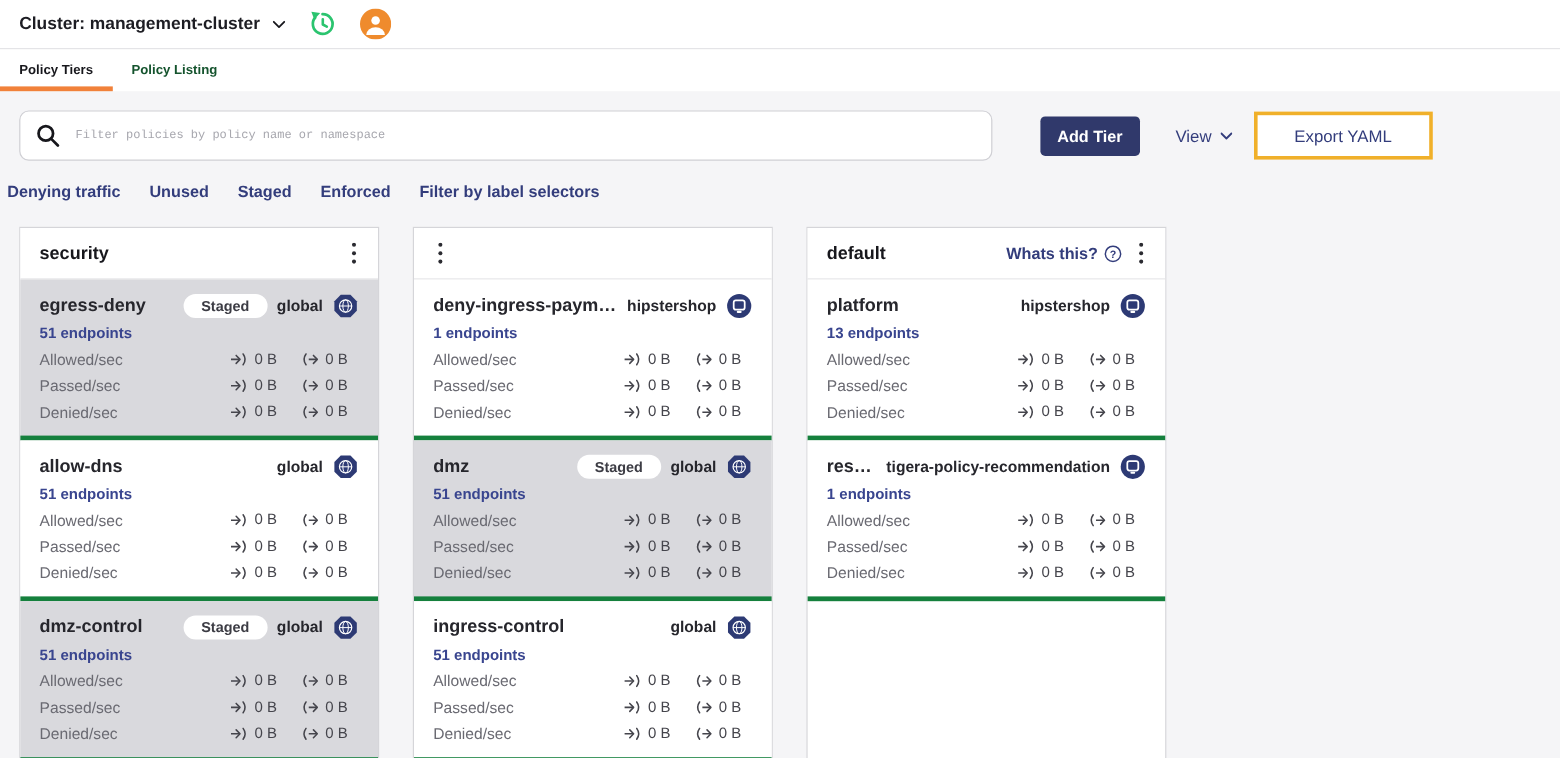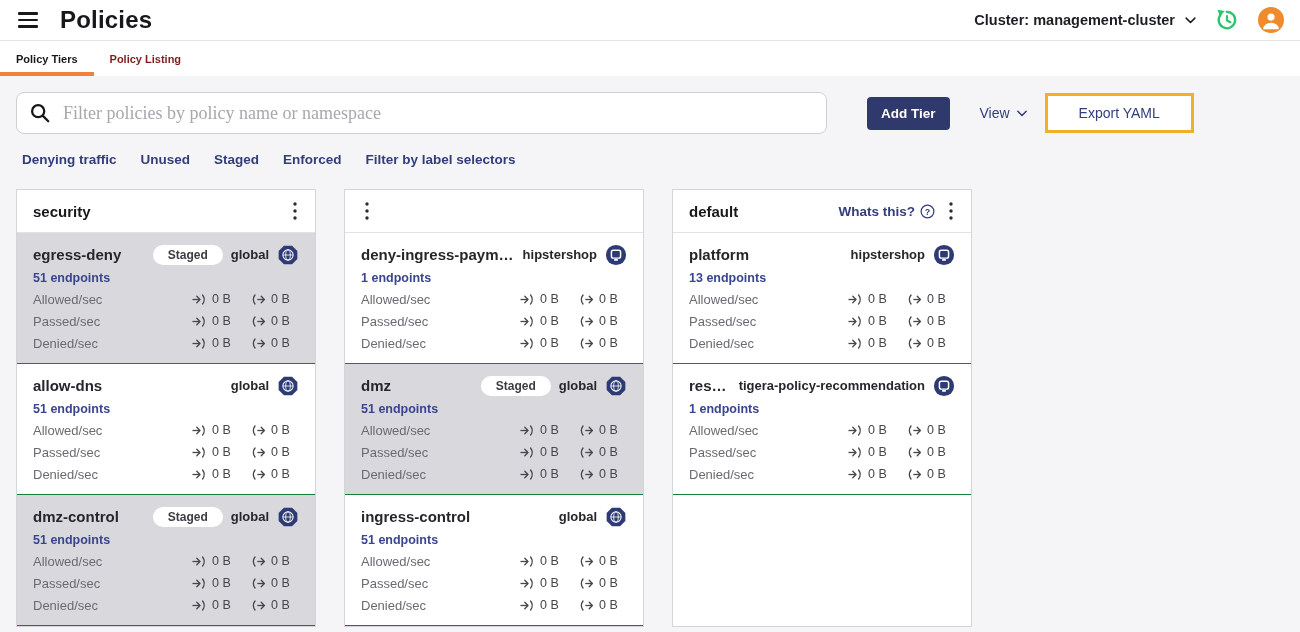--- a/index.html
+++ b/index.html
@@ -21,62 +21,62 @@
   .hamburger span { display:block; width:20px; height:2.6px; background:#17171c; border-radius:1px; }
   .page-title { margin:0; font-size:24px; font-weight:700; color:#17171c; letter-spacing:.2px; }
   .h-right { display:flex; align-items:center; gap:18px;font-weight:bold; }
   .cluster-selector { display:flex; align-items:center; gap:10px; font-size:14.5px; color:#1d1d23; cursor:pointer; }
   .icon-btn { background:none; border:none; padding:0; cursor:pointer; display:flex; align-items:center; }
   
   .tab-bar { height:36px; background:#fff; border-top:1px solid #e4e4e7; display:flex; }
   .tab { position:relative; display:flex; align-items:center; padding:0 16px; font-size:11px; font-weight:700; cursor:pointer; }
   .tab.active { color:#17171c; }
   .tab.active::after { content:""; position:absolute; left:0; right:0; bottom:0; height:4px; background:#f1813a; }
-  .tab.inactive { color:#7f1d1d; }
+  .tab.inactive { color:#14532d; }
   
   .toolbar { display:flex; align-items:center; margin:16px 16px 0 16px; }
   .search-box {
     width:811px; height:42px; background:#fff;
     border:1px solid #cfcfd4; border-radius:8px;
     display:flex; align-items:center; padding:0 12px; gap:10px;
   }
   .search-box input {
-    border:none; outline:none; flex:1; font-size:18px;
-    font-family:Liberation Serif, serif; color:#be185d; background:transparent;
+    border:none; outline:none; flex:1; font-size:10px;
+    font-family:Liberation Mono, monospace; color:#be185d; background:transparent;
   }
   .search-box input::placeholder { color:#a7a7ae; }
   .btn-primary {
     margin-left:40px; background:#30396b; color:#fff; border:none; border-radius:4px;
     padding:9px 14px; font-size:13.5px; font-weight:700; cursor:pointer;
     font-family:"Liberation Sans", sans-serif;
   }
   .link-btn {
     background:none; border:none; color:#333d7c; font-size:14px; font-weight:400;
     cursor:pointer; font-family:"Liberation Sans", sans-serif; display:flex; align-items:center; gap:7px;
   }
   .view-btn { margin-left:24px; }
   .export-wrap {
     margin-left:12px; border:3px solid #f0b02a; background:#fff; padding:8px 25px;
   }
   .recommend-btn { margin-left:10px; }
   
-  .quick-filters { display:flex; gap:24px; margin:18px 16px 0 22px; }
+  .quick-filters { display:flex; gap:24px; margin:18px 16px 0 6px; }
   .quick-filters a { color:#333d7c; font-size:13.5px; font-weight:700; text-decoration:none; cursor:pointer; }
   
   .tiers { display:flex; gap:28px; margin:22px 16px 0 16px; align-items:stretch; }
   .tier-card { width:300px; background:#fff; border:1px solid #d5d5d9; display:flex; flex-direction:column; }
   .tier-header {
     display:flex; align-items:center; padding:12px 14px 12px 16px;
     border-bottom:1px solid #e2e2e5; background:#fff;
   }
   .tier-name { font-size:15px; font-weight:700; color:#17171c; flex:1; }
   .tier-help { display:flex; align-items:center; gap:5px; color:#333d7c; font-size:13.5px; font-weight:600; cursor:pointer; margin-right:10px; }
   .kebab { background:none; border:none; cursor:pointer; padding:0 4px; display:flex; }
   
-  .policy { padding:8px 16px 9px 16px; border-bottom:1px solid #15803d; background:#fff; }
+  .policy { padding:8px 16px 9px 16px; border-bottom:4px solid #15803d; background:#fff; }
   .policy.staged { background:#d9d9dd; }
   .policy-top { display:flex; align-items:center; min-height:27px; gap:8px; }
   .policy-name {
     font-size:15px; font-weight:600; color:#26262c; flex:1; min-width:0;
     white-space:nowrap; overflow:hidden; text-overflow:ellipsis;
   }
   .staged-pill {
     background:#fff; border-radius:999px; padding:3px 15px;
     font-size:12px; color:#3c3c44; font-weight:600; white-space:nowrap;
   }
@@ -86,28 +86,20 @@
   .metric-row { display:flex; align-items:center; height:22px; }
   .metric-label { flex:1; font-size:13px; color:#6a6a72; }
   .metric-vals { display:flex; gap:11px; }
   .metric-group { display:flex; align-items:center; gap:5px; width:48px; }
   .metric-value { font-size:12.5px; color:#45454c; }
 </style>
 </head>
 <body>
 
 <header class="app-header">
-  <div class="h-left">
-    <button class="hamburger">
-      <span></span>
-        <span></span>
-        <span></span>
-    </button>
-    <h1 class="page-title">Policies</h1>
-  </div>
   <div class="h-right">
     <div class="cluster-selector">
       <span>Cluster: management-cluster</span>
       <span style="display:flex;">
         <svg width="11" height="7" viewBox="0 0 12 8">
             <path d="M1 1.3 L6 6.3 L11 1.3" fill="none" stroke="#17171c" stroke-width="1.7" stroke-linecap="round" stroke-linejoin="round"></path>
           </svg>
       </span>
     </div>
     <button class="icon-btn">

